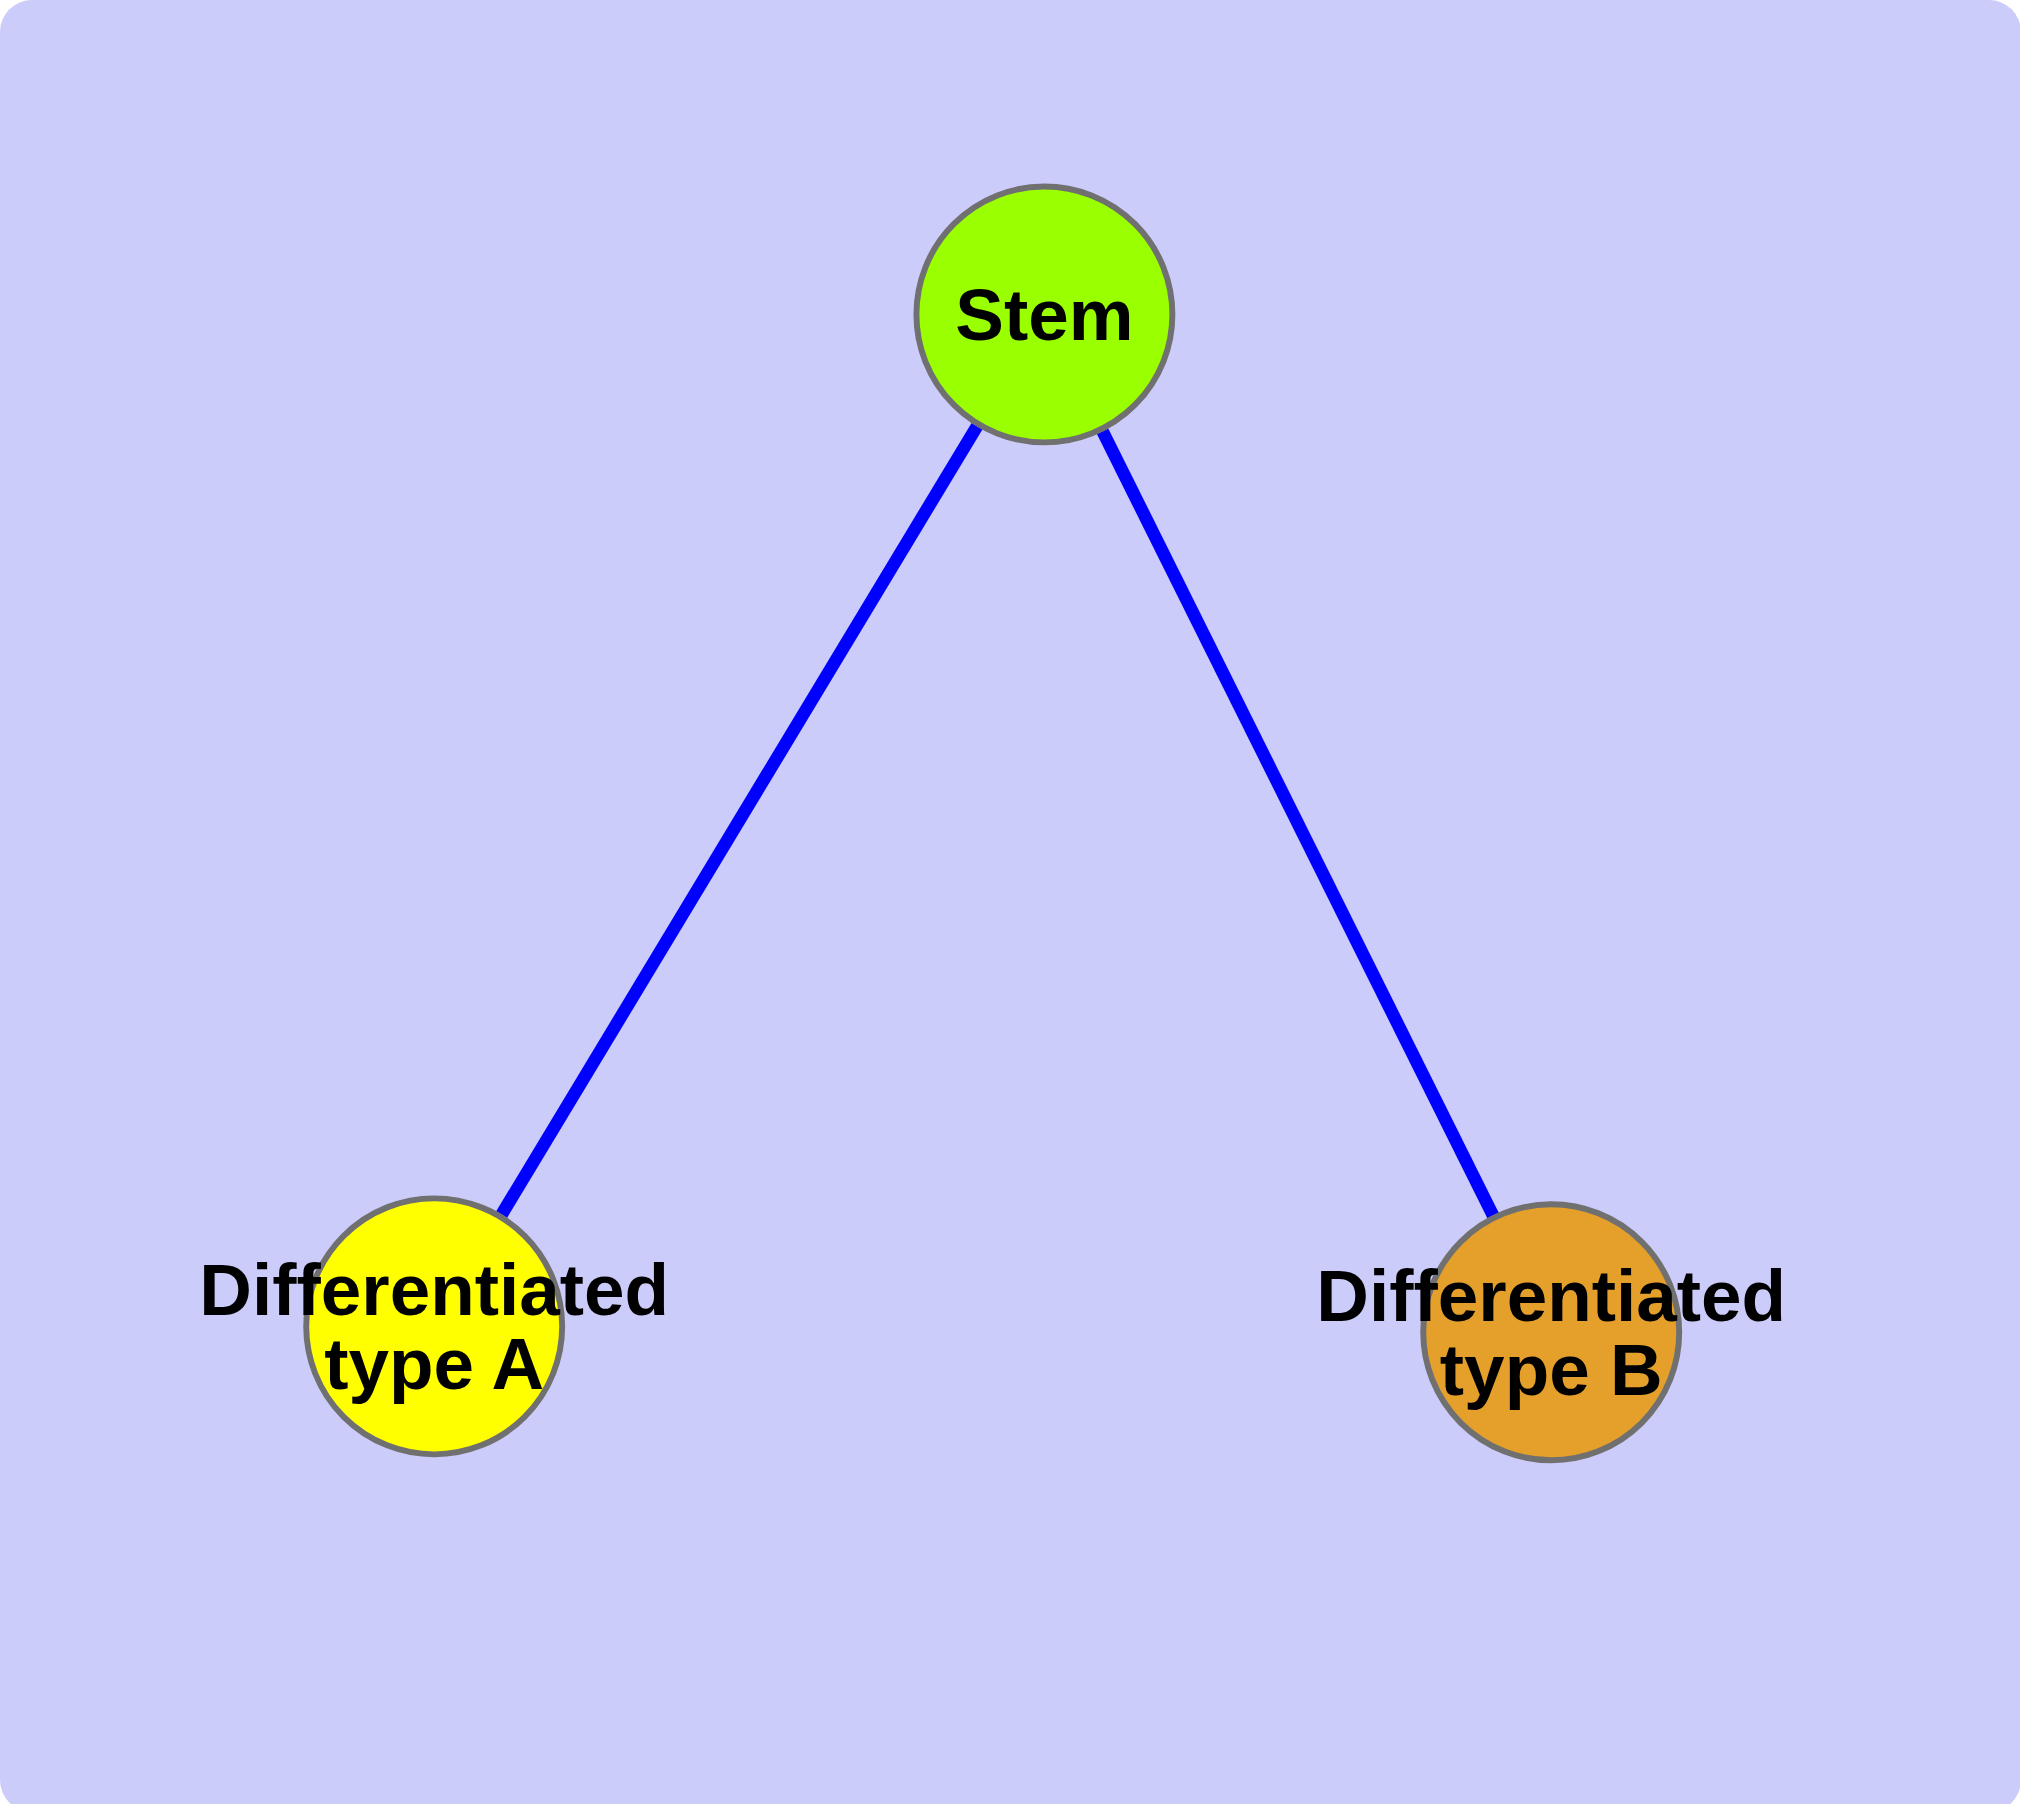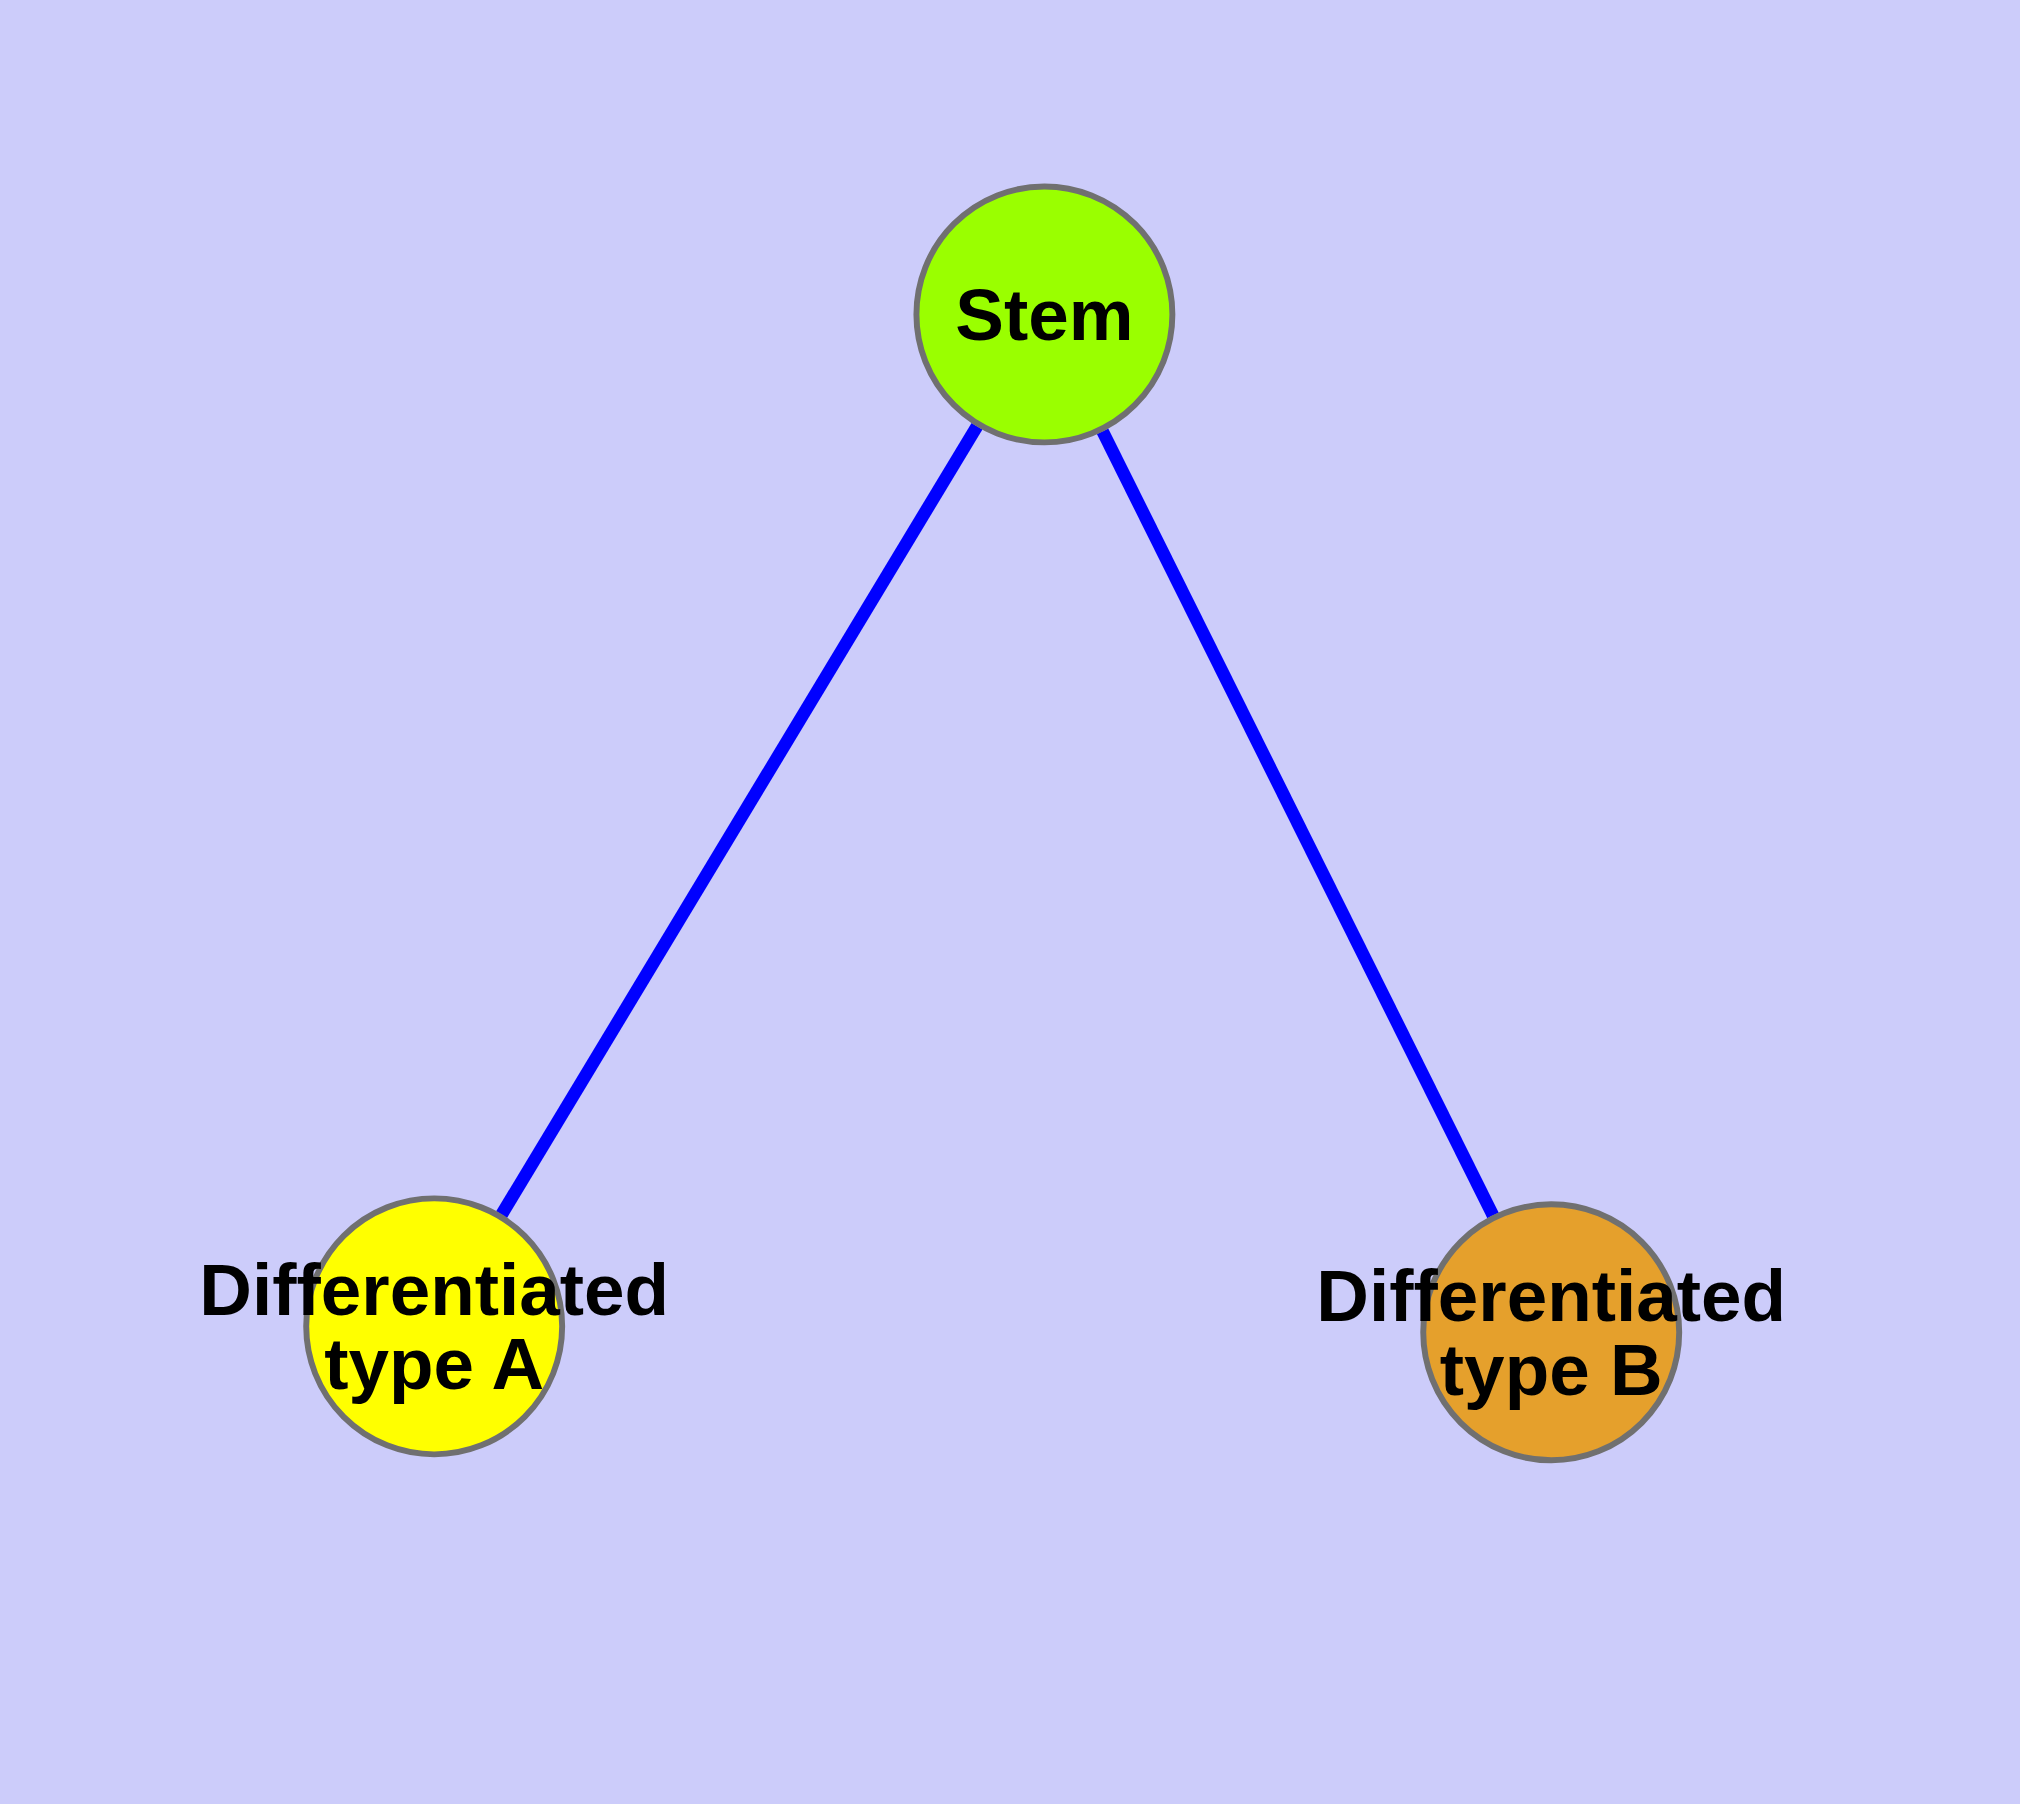--- a/index.html
+++ b/index.html
@@ -8,20 +8,21 @@
     padding: 0;
     background: #ffffff;
   }
   #canvas {
     position: relative;
     width: 2021px;
     height: 1812px;
     background: #ffffff;
     overflow: hidden;
     font-family: "Liberation Sans", "DejaVu Sans", sans-serif;
+    border-radius: 32px;
   }
   #plot-background {
     position: absolute;
     left: 0;
     top: 0;
     width: 2021px;
     height: 1804px;
   }
   #graph-svg {
     position: absolute;

